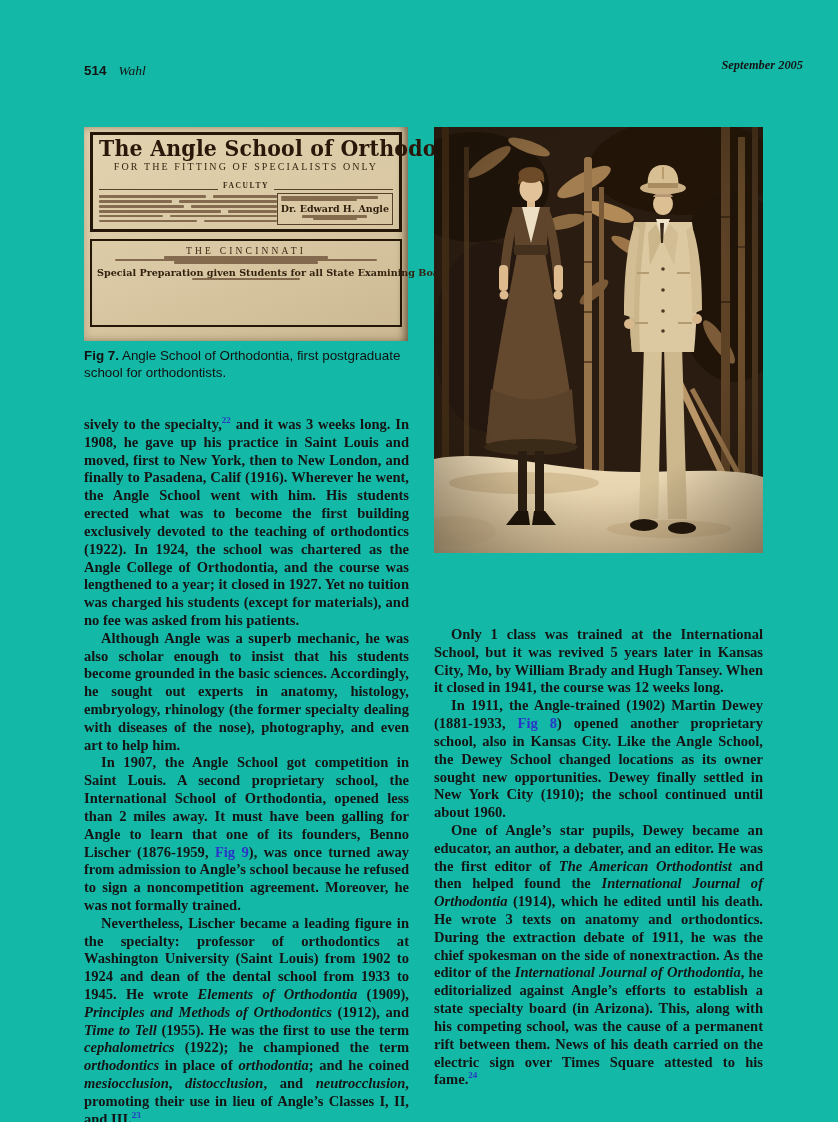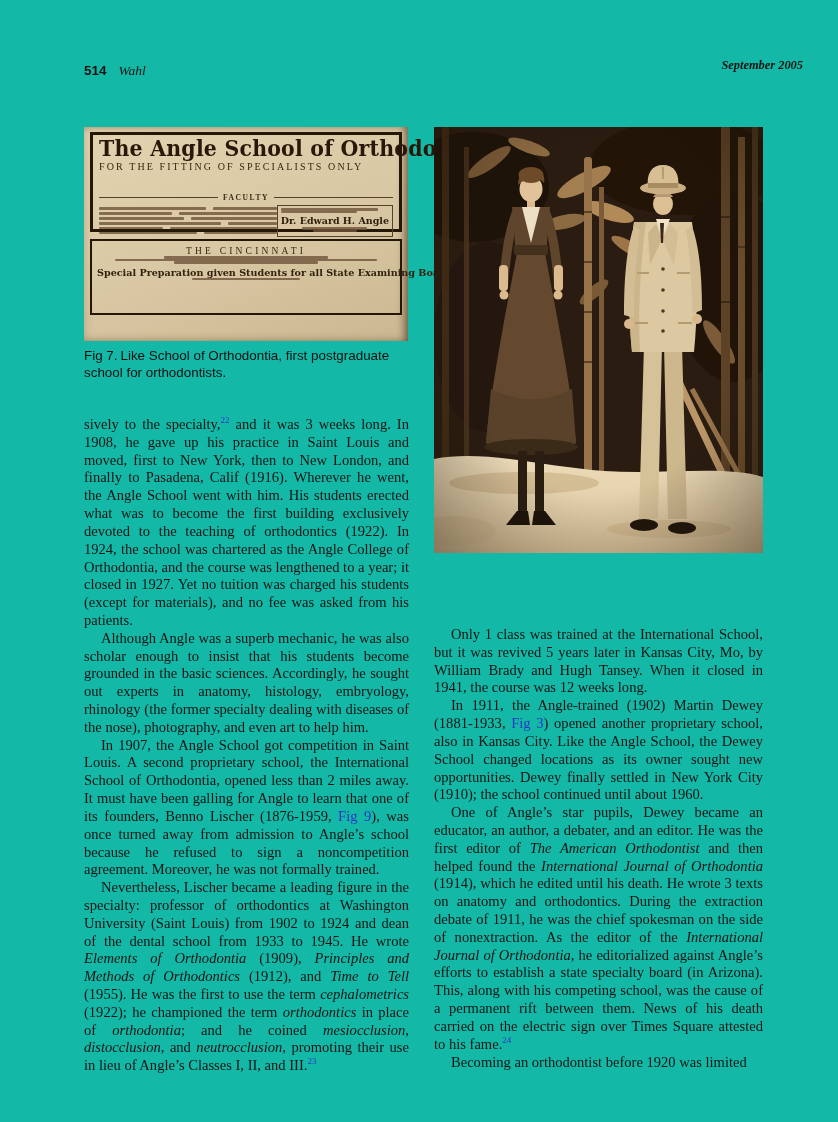--- a/index.html
+++ b/index.html
@@ -14,54 +14,54 @@
                  font-family:"Liberation Serif",serif;font-style:italic;font-weight:bold;
                  font-size:12.4px;line-height:14.6px;}
 
   
   .fig7{position:absolute;left:84px;top:127px;width:324px;height:214px;box-sizing:border-box;
         background:linear-gradient(160deg,#e3d3b0 0%,#d8c7a2 55%,#cbb892 100%);
         padding:5px 6px;box-shadow:inset -6px 0 9px -3px rgba(45,28,12,.55),inset 0 0 10px rgba(90,60,30,.25);}
   .ad-top{border:3px solid #241708;padding:2px 6px 3px;height:100px;box-sizing:border-box;}
   .ad-title{font-family:"DejaVu Serif",serif;font-weight:bold;font-size:20.5px;line-height:23px;
             text-align:center;color:#2a1709;letter-spacing:.2px;transform:scaleY(1.08);white-space:nowrap;}
-  .ad-sub{font-family:"Liberation Serif",serif;font-size:10px;letter-spacing:2.1px;
+  .ad-sub{font-family:"Liberation Serif",serif;font-size:10px;letter-spacing:2.1px;text-align:center;
           color:#3a2512;margin-top:1px;white-space:nowrap;}
-  .ad-facrule{display:flex;align-items:center;margin-top:21px;}
+  .ad-facrule{display:flex;align-items:flex-end;margin-top:9px;}
   .ad-facrule .rl{flex:1;border-top:1px solid #55402a;}
   .ad-faculty{font-size:7.5px;font-weight:bold;letter-spacing:1.6px;color:#3c2a18;padding:0 5px;}
   .ad-cols{display:flex;margin-top:3px;}
   .ad-lines{flex:1.9;}
   .lrow{display:flex;gap:7px;margin:2.3px 0;}
   .tl{display:block;height:2.6px;background:#6f5339;opacity:.8;border-radius:1px;filter:blur(.3px);}
   .ad-contact{flex:1;border:1px solid #55402a;padding:2px 3px;}
   .ad-contact-name{font-family:"DejaVu Serif",serif;font-weight:bold;font-size:9.5px;text-align:center;
                    color:#2e1c0c;margin:1.5px 0;white-space:nowrap;}
-  .ad-bottom{border:2px solid #241708;margin-top:7px;padding:3px 5px 4px;height:76px;box-sizing:border-box;text-align:center;}
+  .ad-bottom{border:2px solid #241708;margin-top:7px;padding:3px 5px 4px;height:88px;box-sizing:border-box;text-align:center;}
   .ad-pre{font-size:9.5px;letter-spacing:3.2px;color:#3a2815;margin-top:2px;}
   .ad-school{font-family:"DejaVu Serif",serif;font-size:20px;color:#2e1d0e;margin-top:1px;white-space:nowrap;}
   .ad-note{font-family:"DejaVu Serif",serif;font-weight:bold;font-size:9.6px;color:#33220f;margin-top:3px;white-space:nowrap;}
   .cntr{margin-left:auto;margin-right:auto;}
 
   
   .caption{font-family:"Liberation Sans",sans-serif;font-size:13.4px;line-height:16.6px;color:#111;}
   .cap7{position:absolute;left:84px;top:348px;width:326px;text-align:left;}
   .cap8{position:absolute;left:434px;top:577px;width:329px;text-align:center;}
-  .caption b{font-weight:normal;}
+  .caption b{font-weight:bold;}
   .captext{margin-left:3px;}
 
   
   .fig8{position:absolute;left:434px;top:127px;width:329px;height:426px;}
   .fig8 svg{display:block;}
 
   
   .col{position:absolute;font-size:14.55px;line-height:17.82px;text-align:justify;}
   .col-left{left:84px;top:416px;width:325px;}
   .col-right{left:434px;top:626px;width:329px;}
-  .col p{margin:0;}
+  .col p{margin:0;font-weight:bold;}
   .col p.indent{text-indent:17px;}
   .figlink{color:#2936c8;text-decoration:none;cursor:pointer;}
   sup.figlink{font-size:.62em;line-height:0;vertical-align:super;}
 </style>
 </head>
 <body>
 
 <div class="page">
 
   <div class="runhead-left">
@@ -120,21 +120,21 @@
       <div class="ad-pre">THE CINCINNATI</div>
       <i class="tl cntr" style="width:55%"></i>
       <i class="tl cntr" style="width:88%"></i>
       <i class="tl cntr" style="width:48%"></i>
       <div class="ad-note">Special Preparation given Students for all State Examining Boards</div>
       <i class="tl cntr" style="width:36%"></i>
     </div>
   </div>
 
   <div class="caption cap7">
-    <b>Fig 7.</b><span class="captext">Like School of Orthodontia, first postgraduate school for orthodontists.</span>
+    <b>Fig 7.</b><span class="captext">Angle School of Orthodontia, first postgraduate school for orthodontists.</span>
   </div>
 
   <div class="fig8">
     <svg width="329" height="426" viewBox="0 0 329 426">
       <defs>
         <linearGradient id="ground" x1="0" y1="0" x2="0" y2="1">
           <stop offset="0" stop-color="#ecdbb9"></stop>
             <stop offset="1" stop-color="#dcc69e"></stop>
         </linearGradient>
         <radialGradient id="vig" cx="50%" cy="45%" r="75%">
@@ -237,18 +237,17 @@
 
 
   <div class="col col-left">
       <p><span>sively to the specialty,</span><sup class="figlink">22</sup><span> and it was 3 weeks long. In 1908, he gave up his practice in Saint Louis and moved, first to New York, then to New London, and finally to Pasadena, Calif (1916). Wherever he went, the Angle School went with him. His students erected what was to become the first building exclusively devoted to the teaching of orthodontics (1922). In 1924, the school was chartered as the Angle College of Orthodontia, and the course was lengthened to a year; it closed in 1927. Yet no tuition was charged his students (except for materials), and no fee was asked from his patients.</span></p>
       <p class="indent"><span>Although Angle was a superb mechanic, he was also scholar enough to insist that his students become grounded in the basic sciences. Accordingly, he sought out experts in anatomy, histology, embryology, rhinology (the former specialty dealing with diseases of the nose), photography, and even art to help him.</span></p>
       <p class="indent"><span>In 1907, the Angle School got competition in Saint Louis. A second proprietary school, the International School of Orthodontia, opened less than 2 miles away. It must have been galling for Angle to learn that one of its founders, Benno Lischer (1876-1959, </span><a class="figlink">Fig 9</a><span>), was once turned away from admission to Angle’s school because he refused to sign a noncompetition agreement. Moreover, he was not formally trained.</span></p>
       <p class="indent"><span>Nevertheless, Lischer became a leading figure in the specialty: professor of orthodontics at Washington University (Saint Louis) from 1902 to 1924 and dean of the dental school from 1933 to 1945. He wrote </span><i>Elements of Orthodontia</i><span> (1909), </span><i>Principles and Methods of Orthodontics</i><span> (1912), and </span><i>Time to Tell</i><span> (1955). He was the first to use the term </span><i>cephalometrics</i><span> (1922); he championed the term </span><i>orthodontics</i><span> in place of </span><i>orthodontia</i><span>; and he coined </span><i>mesiocclusion</i><span>, </span><i>distocclusion</i><span>, and </span><i>neutrocclusion</i><span>, promoting their use in lieu of Angle’s Classes I, II, and III.</span><sup class="figlink">23</sup></p>
     </div>
   <div class="col col-right">
       <p class="indent"><span>Only 1 class was trained at the International School, but it was revived 5 years later in Kansas City, Mo, by William Brady and Hugh Tansey. When it closed in 1941, the course was 12 weeks long.</span></p>
-      <p class="indent"><span>In 1911, the Angle-trained (1902) Martin Dewey (1881-1933, </span><a class="figlink">Fig 3</a><span>) opened another proprietary school, also in Kansas City. Like the Angle School, the Dewey School changed locations as its owner sought new opportunities. Dewey finally settled in New York City (1910); the school continued until about 1960.</span></p>
+      <p class="indent"><span>In 1911, the Angle-trained (1902) Martin Dewey (1881-1933, </span><a class="figlink">Fig 8</a><span>) opened another proprietary school, also in Kansas City. Like the Angle School, the Dewey School changed locations as its owner sought new opportunities. Dewey finally settled in New York City (1910); the school continued until about 1960.</span></p>
       <p class="indent"><span>One of Angle’s star pupils, Dewey became an educator, an author, a debater, and an editor. He was the first editor of </span><i>The American Orthodontist</i><span> and then helped found the </span><i>International Journal of Orthodontia</i><span> (1914), which he edited until his death. He wrote 3 texts on anatomy and orthodontics. During the extraction debate of 1911, he was the chief spokesman on the side of nonextraction. As the editor of the </span><i>International Journal of Orthodontia</i><span>, he editorialized against Angle’s efforts to establish a state specialty board (in Arizona). This, along with his competing school, was the cause of a permanent rift between them. News of his death carried on the electric sign over Times Square attested to his fame.</span><sup class="figlink">24</sup></p>
-      <p class="indent"><span>Becoming an orthodontist before 1920 was limited</span></p>
     </div>
 
 </div>
 
 </body></html>

